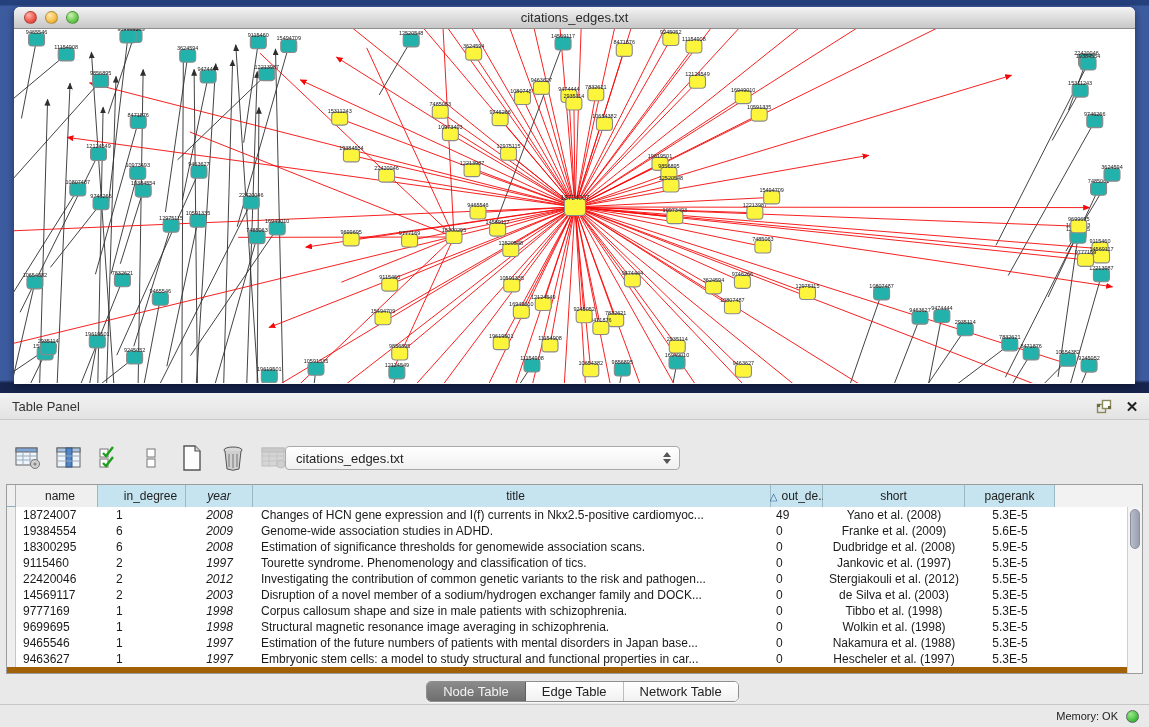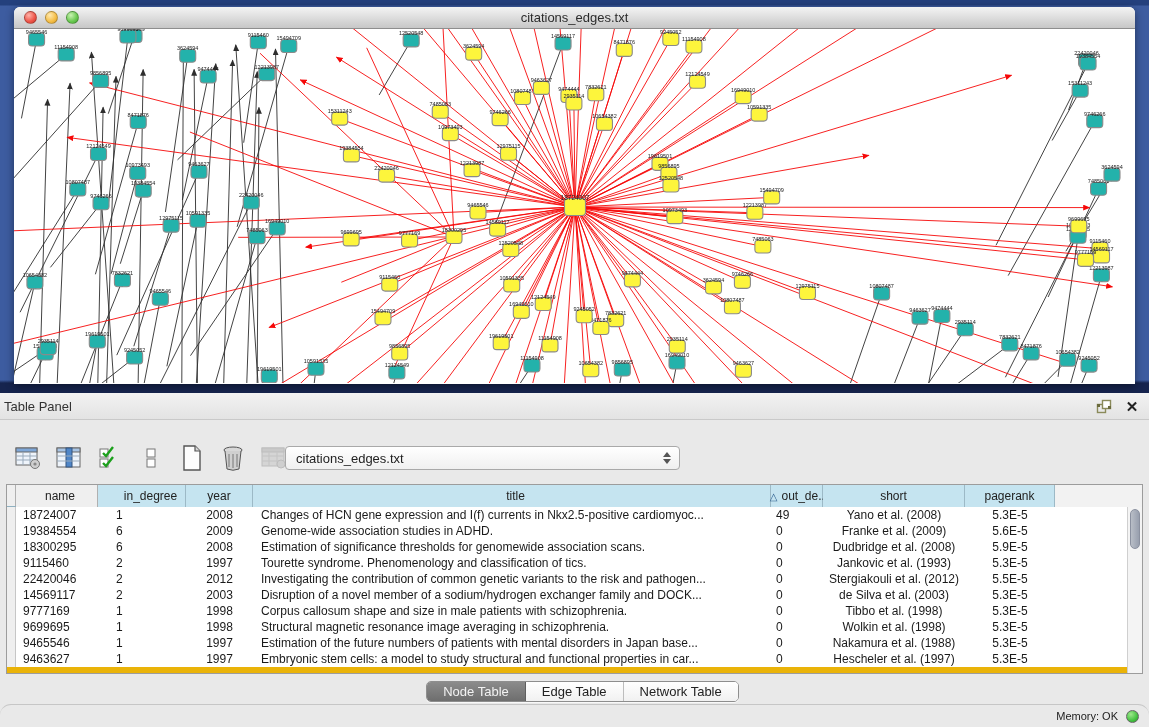--- a/index.html
+++ b/index.html
@@ -21,54 +21,54 @@
   .light.red   { background:radial-gradient(circle at 35% 30%, #ffb2a8, #ee5448 60%, #c33a2e); }
   .light.yellow{ background:radial-gradient(circle at 35% 30%, #ffe9b0, #f5bd45 60%, #cf9a2c); }
   .light.green { background:radial-gradient(circle at 35% 30%, #c9f3b2, #68c84f 60%, #47a336); }
   .canvas { position:relative; width:1119px; height:354px; background:#ffffff; overflow:hidden; }
   .canvas svg { position:absolute; left:0; top:0; }
 
   
   .panel-header { position:absolute; left:0; top:393px; width:1149px; height:27px;
     background:linear-gradient(#f2f2f2,#e3e3e3); border-bottom:1px solid #c9c9c9;
     display:flex; align-items:center; }
-  .panel-header .ph-title { font-size:13px; color:#333; margin-left:4px; flex:1; }
+  .panel-header .ph-title { font-size:13px; color:#333; margin-left:12px; flex:1; }
   .ph-btn { width:22px; height:18px; display:flex; align-items:center; justify-content:center; margin-right:6px; }
   .close-x { font-size:15px; font-weight:bold; color:#222; line-height:1; }
 
   .panel-body { position:absolute; left:0; top:420px; width:1149px; height:307px; background:#e9e9e9; }
 
   .toolbar { position:absolute; left:14px; top:22px; height:32px; display:flex; align-items:center; gap:13px; }
   .tb-icon { width:28px; height:28px; display:flex; align-items:center; justify-content:center; }
   .tb-icon.disabled { opacity:.45; }
   .fx { font-family:"DejaVu Serif", serif; font-style:italic; font-weight:bold; font-size:14px; color:#111; }
 
   .table-select { position:absolute; left:285px; top:26px; width:395px; height:24px;
     background:linear-gradient(#ffffff,#f0f0f0); border:1px solid #a9a9a9; border-radius:4px;
     display:flex; align-items:center; font-size:13px; color:#222; }
   .table-select .val { margin-left:10px; flex:1; }
   .dd-arrows { display:flex; flex-direction:column; align-items:center; margin-right:8px; gap:2px; }
   .tri-up { width:0; height:0; border-left:4px solid transparent; border-right:4px solid transparent; border-bottom:5px solid #555; }
   .tri-dn { width:0; height:0; border-left:4px solid transparent; border-right:4px solid transparent; border-top:5px solid #555; }
 
   
   .dtable { position:absolute; left:6px; top:64px; width:1137px; height:190px;
-    background:#eab308; border:1px solid #9c9c9c; overflow:hidden; }
+    background:#a16207; border:1px solid #9c9c9c; overflow:hidden; }
   .thead { display:flex; height:22px; background:#c5e4f0; border-bottom:1px solid #8fb0c0; }
   .th { font-size:12px; color:#222; display:flex; align-items:center; justify-content:center;
     border-right:1px solid #9cb9c6; height:22px; background:#c5e4f0; }
   .th.gray { background:#efefef; border-right:1px solid #b0b0b0; }
   .sort-tri { color:#2e5f8f; font-size:10px; margin-right:4px; }
   .trow { display:flex; height:16px; align-items:center; background:#fff; }
   .td { font-size:12px; color:#1a1a1a; height:16px; line-height:16px; white-space:nowrap;
     overflow:hidden; text-overflow:clip; }
   .c0{width:9px; border-right:1px solid #c6c6c6; background:#efefef; height:100%;}
   .c1{width:82px; padding-left:7px;}
   .c2{width:88px; padding-left:18px;}
-  .c3{width:67px; text-align:center;}
+  .c3{width:67px; text-align:center;font-style:italic;}
   .c4{width:518px; padding-left:8px;}
   .c5{width:52px; padding-left:5px;}
   .c6{width:142px; text-align:center;align-items:center;}
   .c7{width:90px; text-align:center;}
   .c8{flex:1; background:#f4f4f4; border-right:none;}
   .trow .c0 { background:#efefef; }
   .trow .c8 { background:#fff; }
   .vscroll { position:absolute; right:0px; top:22px; width:15px; height:166px;
     background:#f4f4f4; border-left:1px solid #cfcfcf; }
   .vthumb { position:absolute; left:2px; top:2px; width:10px; height:40px;
@@ -79,21 +79,21 @@
     display:flex; justify-content:center; align-items:center;padding-left:16px; }
   .seg { display:flex; height:21px; border:1px solid #8e8e8e; border-radius:5px; overflow:hidden;
     background:#fff; box-shadow:0 1px 0 rgba(255,255,255,.7); }
   .seg .tab { font-size:13px; color:#222; padding:0 16px; display:flex; align-items:center;
     border-right:1px solid #bdbdbd; background:linear-gradient(#ffffff,#f1f1f1); }
   .seg .tab:last-child { border-right:none;text-align:center; }
   .seg .tab.active { background:linear-gradient(#8b8b8b,#6e6e6e); color:#f2f2f2; border-right:1px solid #5f5f5f; }
 
   
   .statusbar { position:absolute; left:0; top:284px; width:1149px; height:23px;
-    border-top:1px solid #c6c6c6; display:flex; align-items:center; justify-content:flex-end;border-radius:11px; }
+    border-top:1px solid #c6c6c6; display:flex; align-items:center; justify-content:flex-end; }
   .statusbar .mem { font-size:11px; color:#222; margin-right:8px; }
   .mem-dot { width:13px; height:13px; border-radius:50%; margin-right:10px;
     background:radial-gradient(circle at 35% 30%, #9de98c, #3fbe3c 65%, #2d9a2b); border:1px solid #666; }
 
   
   .gridic { display:block; }
 </style>
 </head>
 <body>
 
@@ -668,21 +668,21 @@
           <div class="td c7">5.9E-5</div>
           <div class="td c8"></div>
         </div>
         <div class="trow">
           <div class="td c0"></div>
           <div class="td c1">9115460</div>
           <div class="td c2">2</div>
           <div class="td c3">1997</div>
           <div class="td c4">Tourette syndrome. Phenomenology and classification of tics.</div>
           <div class="td c5">0</div>
-          <div class="td c6">Jankovic et al. (1993)</div>
+          <div class="td c6">Jankovic et al. (1997)</div>
           <div class="td c7">5.3E-5</div>
           <div class="td c8"></div>
         </div>
         <div class="trow">
           <div class="td c0"></div>
           <div class="td c1">22420046</div>
           <div class="td c2">2</div>
           <div class="td c3">2012</div>
           <div class="td c4">Investigating the contribution of common genetic variants to the risk and pathogen...</div>
           <div class="td c5">0</div>

